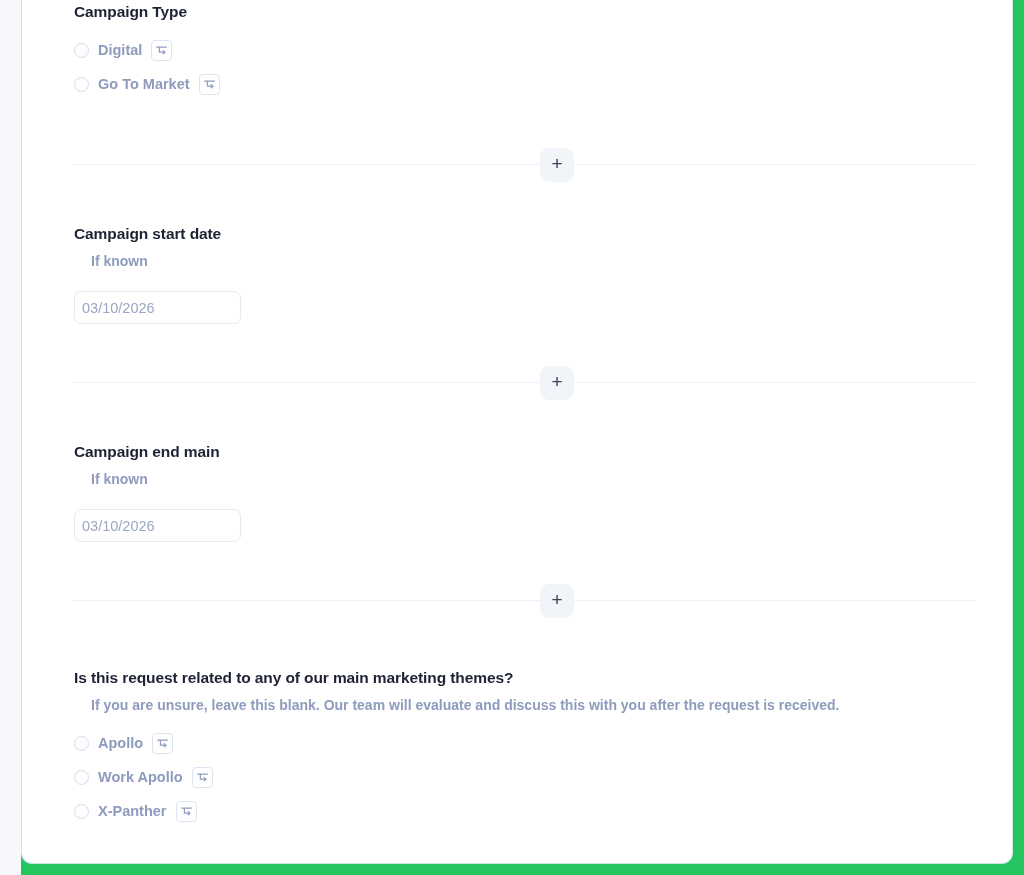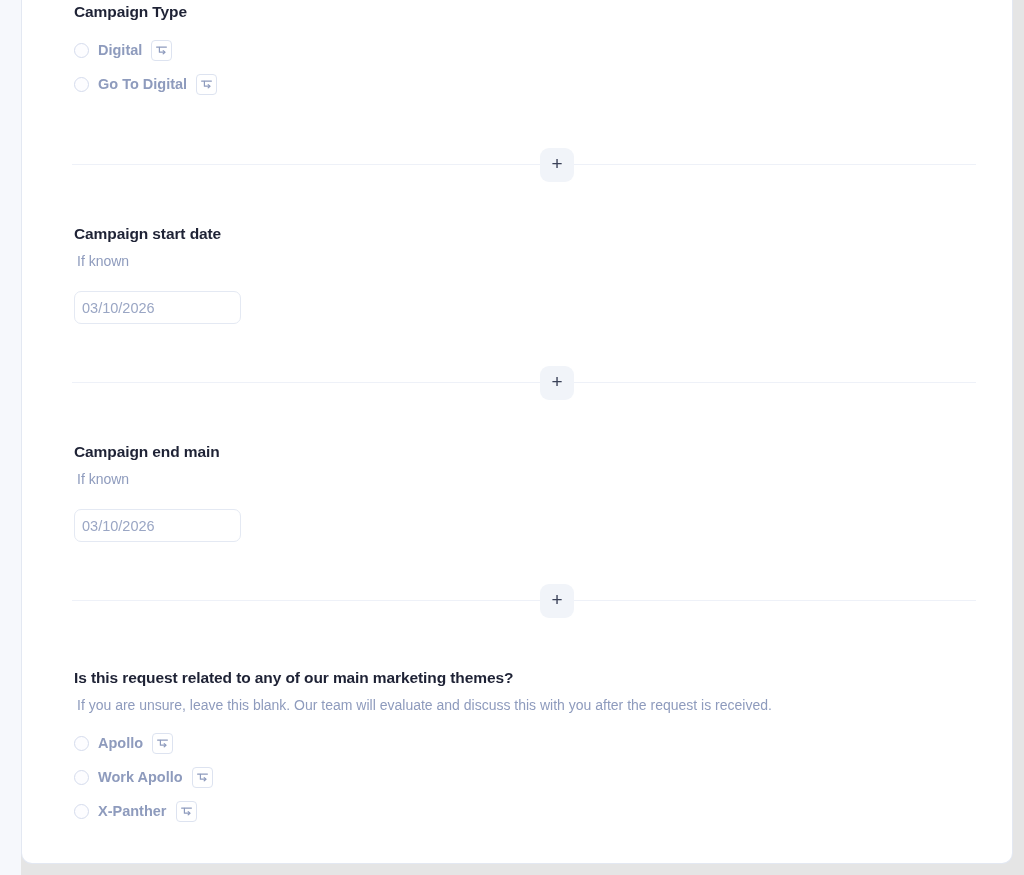--- a/index.html
+++ b/index.html
@@ -12,21 +12,21 @@
     background: #f4f6fb;
     font-family: "Liberation Sans", sans-serif;
     overflow: hidden;
   }
 
   
   .page {
     position: relative;
     width: 1024px;
     height: 875px;
-    background: #e5e5e5;
+    background: #22c55e;
   }
   .left-gutter {
     position: absolute;
     left: 0; top: 0;
     width: 21px; height: 875px;
     background: #f6f8fc;
   }
   .card {
     position: absolute;
     left: 22px;
@@ -47,23 +47,23 @@
     font-size: 15.5px;
     font-weight: bold;
     color: #1e2235;
     letter-spacing: -0.1px;
     margin: 0;
     line-height: 1.3;
   }
   .q-sub {
     font-size: 14px;
     color: #8e9bbd;
-    margin: 7px 0 0 3px;
+    margin: 7px 0 0 17px;
     line-height: 1.45;
-    font-weight: normal;
+    font-weight: bold;
   }
 
   
   .options {
     margin-top: 14px;
   }
   .option-row {
     display: flex;
     align-items: center;
     height: 28px;
@@ -176,21 +176,21 @@
             <svg width="13" height="13" viewBox="0 0 13 13" fill="none">
               <path d="M1.6 3.1 H11.4" stroke="#8e9bbd" stroke-width="1.2" stroke-linecap="round"></path>
               <path d="M4.4 3.3 V8.2 H9.6" stroke="#8e9bbd" stroke-width="1.2" stroke-linecap="round" stroke-linejoin="round"></path>
               <path d="M8.2 6.6 L10.0 8.2 L8.2 9.8" stroke="#8e9bbd" stroke-width="1.2" stroke-linecap="round" stroke-linejoin="round"></path>
             </svg>
           </span>
         </div>
 
         <div class="option-row">
           <span class="radio"></span>
-          <span class="option-label">Go To Digital</span>
+          <span class="option-label">Go To Market</span>
           <span class="logic-icon">
             <svg width="13" height="13" viewBox="0 0 13 13" fill="none">
               <path d="M1.6 3.1 H11.4" stroke="#8e9bbd" stroke-width="1.2" stroke-linecap="round"></path>
               <path d="M4.4 3.3 V8.2 H9.6" stroke="#8e9bbd" stroke-width="1.2" stroke-linecap="round" stroke-linejoin="round"></path>
               <path d="M8.2 6.6 L10.0 8.2 L8.2 9.8" stroke="#8e9bbd" stroke-width="1.2" stroke-linecap="round" stroke-linejoin="round"></path>
             </svg>
           </span>
         </div>
 
       </div>

